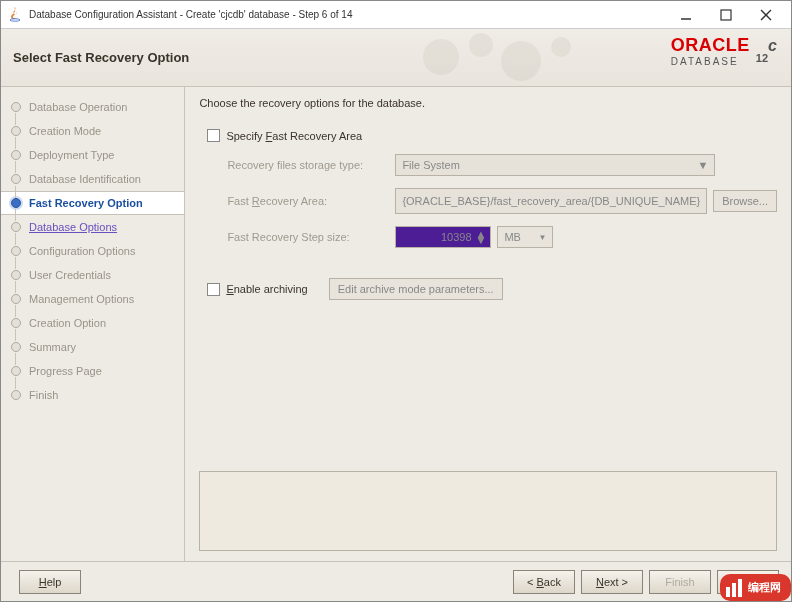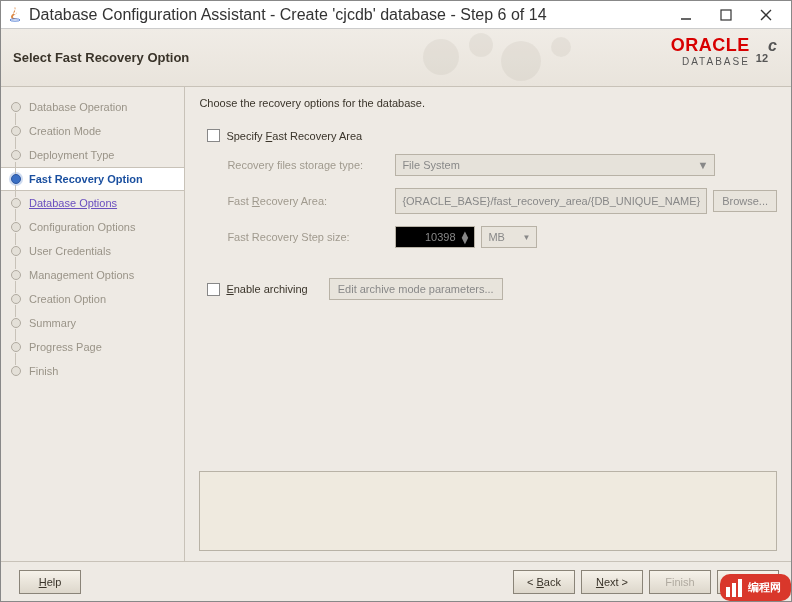--- a/index.html
+++ b/index.html
@@ -1,25 +1,25 @@
 <!DOCTYPE html>
 <html><head>
 <meta charset="utf-8">
 <style>
 * { box-sizing: border-box; margin: 0; padding: 0; font-family: Tahoma, Arial, sans-serif; font-size: 11px; }
 html, body { width: 792px; height: 602px; overflow: hidden; background: #fff; }
 .window { width: 792px; height: 602px; border: 1px solid #888; display: flex; flex-direction: column; background: #eeeae4; }
 .titlebar { height: 28px; background: #fff; border-bottom: 1px solid #ccc; display: flex; align-items: center; padding: 0 6px; }
 .titlebar .java-icon { width: 16px; height: 16px; margin-right: 6px; display:flex; align-items:center; justify-content:center; }
-.titlebar .title { flex: 1; color: #333; font-size: 16px; }
+.titlebar .title { flex: 1; color: #333; font-size: 10px; }
 .titlebar .win-controls { display: flex; gap: 18px; align-items: center; padding-right: 8px; }
 .titlebar .win-btn { width: 22px; height: 22px; display: flex; align-items: center; justify-content: center; color: #333; cursor: pointer; }
 .header { height: 58px; background: linear-gradient(#f0ece6,#e9e4dc); border-bottom: 1px solid #c8c2b8; display: flex; align-items: center; padding: 0 12px; position: relative; }
 .header .heading { font-weight: bold; color: #3a342a; font-size: 13px; }
-.header .logo { position: absolute; right: 14px; top: 6px; text-align: right; }
+.header .logo { position: absolute; right: 14px; top: 6px; text-align: left; }
 .header .logo .o { color: #d80000; font-weight: bold; font-size: 18px; letter-spacing: 0.5px; }
 .header .logo .db { color: #555; font-size: 10px; letter-spacing: 2px; }
 .header .logo-wrap { display:flex; align-items:flex-start; gap:6px; }
 .header .v12 { font-size:30px; font-weight:bold; color:#555; }
 .header .v12 sup { font-size:16px; font-style:italic; }
 .body { flex: 1; display: flex; background: #eeeae4; }
 .sidebar { width: 210px; border-right: 1px solid #c8c2b8; padding: 8px 0; background:#eeeae4; }
 .step { display: flex; align-items: center; padding: 4px 8px 4px 10px; color: #9a9488; position: relative; height:24px; }
 .step .bullet { width: 10px; height: 10px; border-radius: 50%; border: 1px solid #b0aaa0; background: #e4e0d8; margin-right: 8px; flex-shrink:0; }
 .step.link .label { color: #6a4fbf; text-decoration: underline; cursor:pointer; }
@@ -32,21 +32,21 @@
 .form-row { display: flex; align-items: center; margin: 6px 0 6px 8px; }
 .form-row.indent { margin-left: 28px; }
 .form-row label { color: #a09a8e; width: 168px; }
 .form-row label.enabled { color:#3a342a; }
 .form-row .u { text-decoration: underline; }
 .chk { width:13px; height:13px; border:1px solid #888; background:#fff; margin-right:6px; flex-shrink:0; }
 .select { flex:1; height:22px; border:1px solid #b8b2a6; background:#e6e2da; color:#888; display:flex; align-items:center; padding:0 6px; justify-content:space-between; max-width:320px; }
 .select .arrow { color:#888; }
 .textfield { flex:1; height:22px; border:1px solid #b8b2a6; background:#e6e2da; color:#888; display:flex; align-items:center; padding:12px 6px; max-width:320px; }
 .btn-sm { height:22px; border:1px solid #b8b2a6; background:#e8e4dc; color:#888; padding:0 8px; margin-left:6px; display:flex; align-items:center; }
-.spinner { width:80px; height:22px; border:1px solid #b8b2a6; background:#000000; color:#888; display:flex; align-items:center; justify-content:flex-end; padding:8px 4px; position:relative; }
+.spinner { width:96px; height:22px; border:1px solid #b8b2a6; background:#4c1d95; color:#888; display:flex; align-items:center; justify-content:flex-end; padding:8px 4px; position:relative; }
 .spinner .arrows { display:flex; flex-direction:column; margin-left:4px; line-height:6px; font-size:7px; color:#888;}
 .unit { width:56px; height:22px; border:1px solid #b8b2a6; background:#e8e4dc; color:#888; display:flex; align-items:center; padding:0 6px; justify-content:space-between; margin-left:6px;}
 .msgbox { margin-top:auto; height:80px; border:1px solid #b8b2a6; background:#efeadf; }
 .footer { height:40px; border-top:1px solid #c8c2b8; display:flex; align-items:center; padding:0 12px; background:#eeeae4; }
 .footer .spacer { flex:1; }
 .btn { height:24px; min-width:62px; border:1px solid #8a8478; background:linear-gradient(#f6f2ea,#ddd7cb); color:#3a342a; padding:0 10px; display:flex; align-items:center; justify-content:center; margin-left:6px; cursor:pointer; }
 .btn.disabled { color:#b0aaa0; cursor:default; }
 .btn .caret-l::before { content:"<"; margin-right:3px; }
 .btn .caret-r::after { content:">"; margin-left:3px; }
 .brand-badge { position:absolute; right:0; bottom:0; background:#d9372b; color:#fff; font-weight:bold; padding:6px 10px 6px 28px; display:flex; align-items:center; gap:6px; font-size:16px;border-radius:10px; }
@@ -122,20 +122,25 @@
       <div class="step">
           <span class="line"></span>
           <span class="bullet"></span>
           <span class="label">Creation Mode</span>
         </div>
       <div class="step">
           <span class="line"></span>
           <span class="bullet"></span>
           <span class="label">Deployment Type</span>
         </div>
+      <div class="step">
+          <span class="line"></span>
+          <span class="bullet"></span>
+          <span class="label">Database Identification</span>
+        </div>
       <div class="step current">
           <span class="line"></span>
           <span class="bullet"></span>
           <span class="label">Fast Recovery Option</span>
         </div>
       <div class="step link">
           <span class="line"></span>
           <span class="bullet"></span>
           <span class="label">Database Options</span>
         </div>

